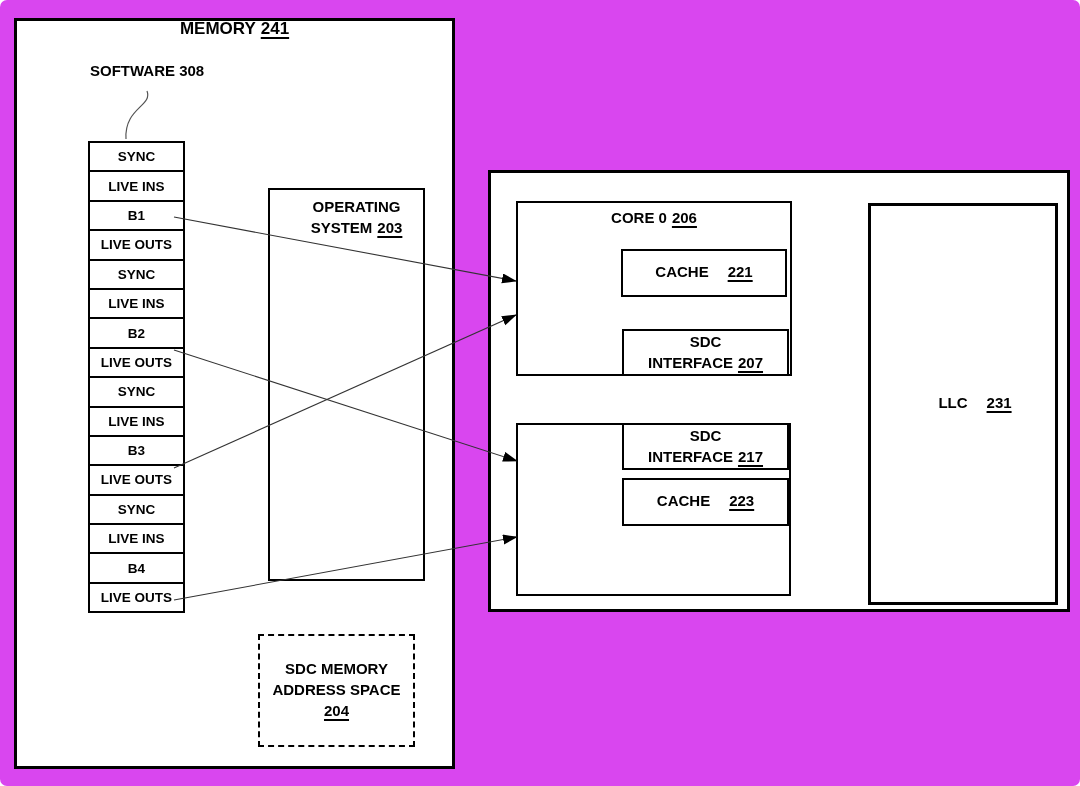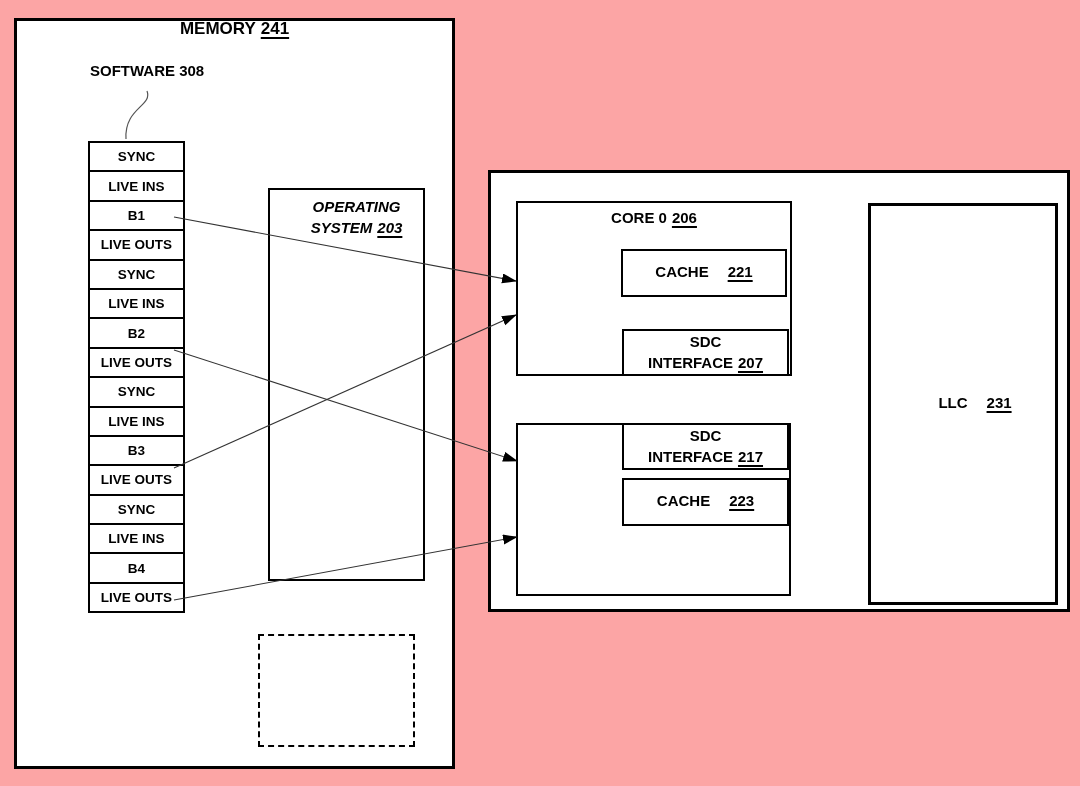--- a/index.html
+++ b/index.html
@@ -1,19 +1,20 @@
 <!DOCTYPE html>
 <html><head>
 <meta charset="utf-8">
 <style>
   html,body{margin:0;padding:0;background:#fff;}
   #canvas{
-    position:relative;width:1080px;height:786px;background:#fca5a5;
+    position:relative;width:1080px;height:786px;background:#d946ef;
     font-family:"Liberation Sans",sans-serif;color:#000;font-weight:700;
     overflow:hidden;
+    border-radius:7px;
   }
   .box{position:absolute;box-sizing:border-box;background:#fff;border:2px solid #000;}
   .thick{border-width:3px;}
   .dashed{border:2px dashed #000;background:transparent;}
   .label{position:absolute;text-align:center;white-space:nowrap;}
   .ref{text-decoration:underline;text-underline-offset:3px;text-decoration-thickness:1.5px;margin-left:5px;}
   .gap{margin-left:19px;}
   .stack{position:absolute;left:76px;top:141px;width:97px;padding-left:12px;}
   .stack-row{
     box-sizing:border-box;height:31.4px;margin-top:-2px;border:2px solid #000;background:#fff;
@@ -49,26 +50,31 @@
       <div class="stack-row">LIVE INS</div>
       <div class="stack-row">B3</div>
       <div class="stack-row">LIVE OUTS</div>
       <div class="stack-row">SYNC</div>
       <div class="stack-row">LIVE INS</div>
       <div class="stack-row">B4</div>
       <div class="stack-row">LIVE OUTS</div>
     </div>
 
   <div class="box" style="left:268px;top:188px;width:157px;height:393px;"></div>
-  <div class="label twoline" style="left:268px;top:196px;width:177px;font-style:italic;">
+  <div class="label twoline" style="left:268px;top:196px;width:177px;">
     <span>OPERATING</span><br>
     <span>SYSTEM</span><span class="ref">203</span>
   </div>
 
   <div class="box dashed" style="left:258px;top:634px;width:157px;height:113px;"></div>
+  <div class="label twoline" style="left:258px;top:658px;width:157px;">
+    <span>SDC MEMORY</span><br>
+    <span>ADDRESS SPACE</span><br>
+    <span class="ref" style="margin-left:0;">204</span>
+  </div>
 
   <div class="box thick" style="left:488px;top:170px;width:582px;height:442px;"></div>
 
   <div class="box" style="left:516px;top:201px;width:276px;height:175px;"></div>
   <div class="label" style="left:516px;top:209px;width:276px;font-size:15px;">
     <span>CORE 0</span><span class="ref">206</span>
   </div>
   <div class="box" style="left:621px;top:249px;width:166px;height:48px;"></div>
   <div class="label" style="left:621px;top:263px;width:166px;font-size:15px;">
     <span>CACHE</span><span class="ref gap">221</span>

